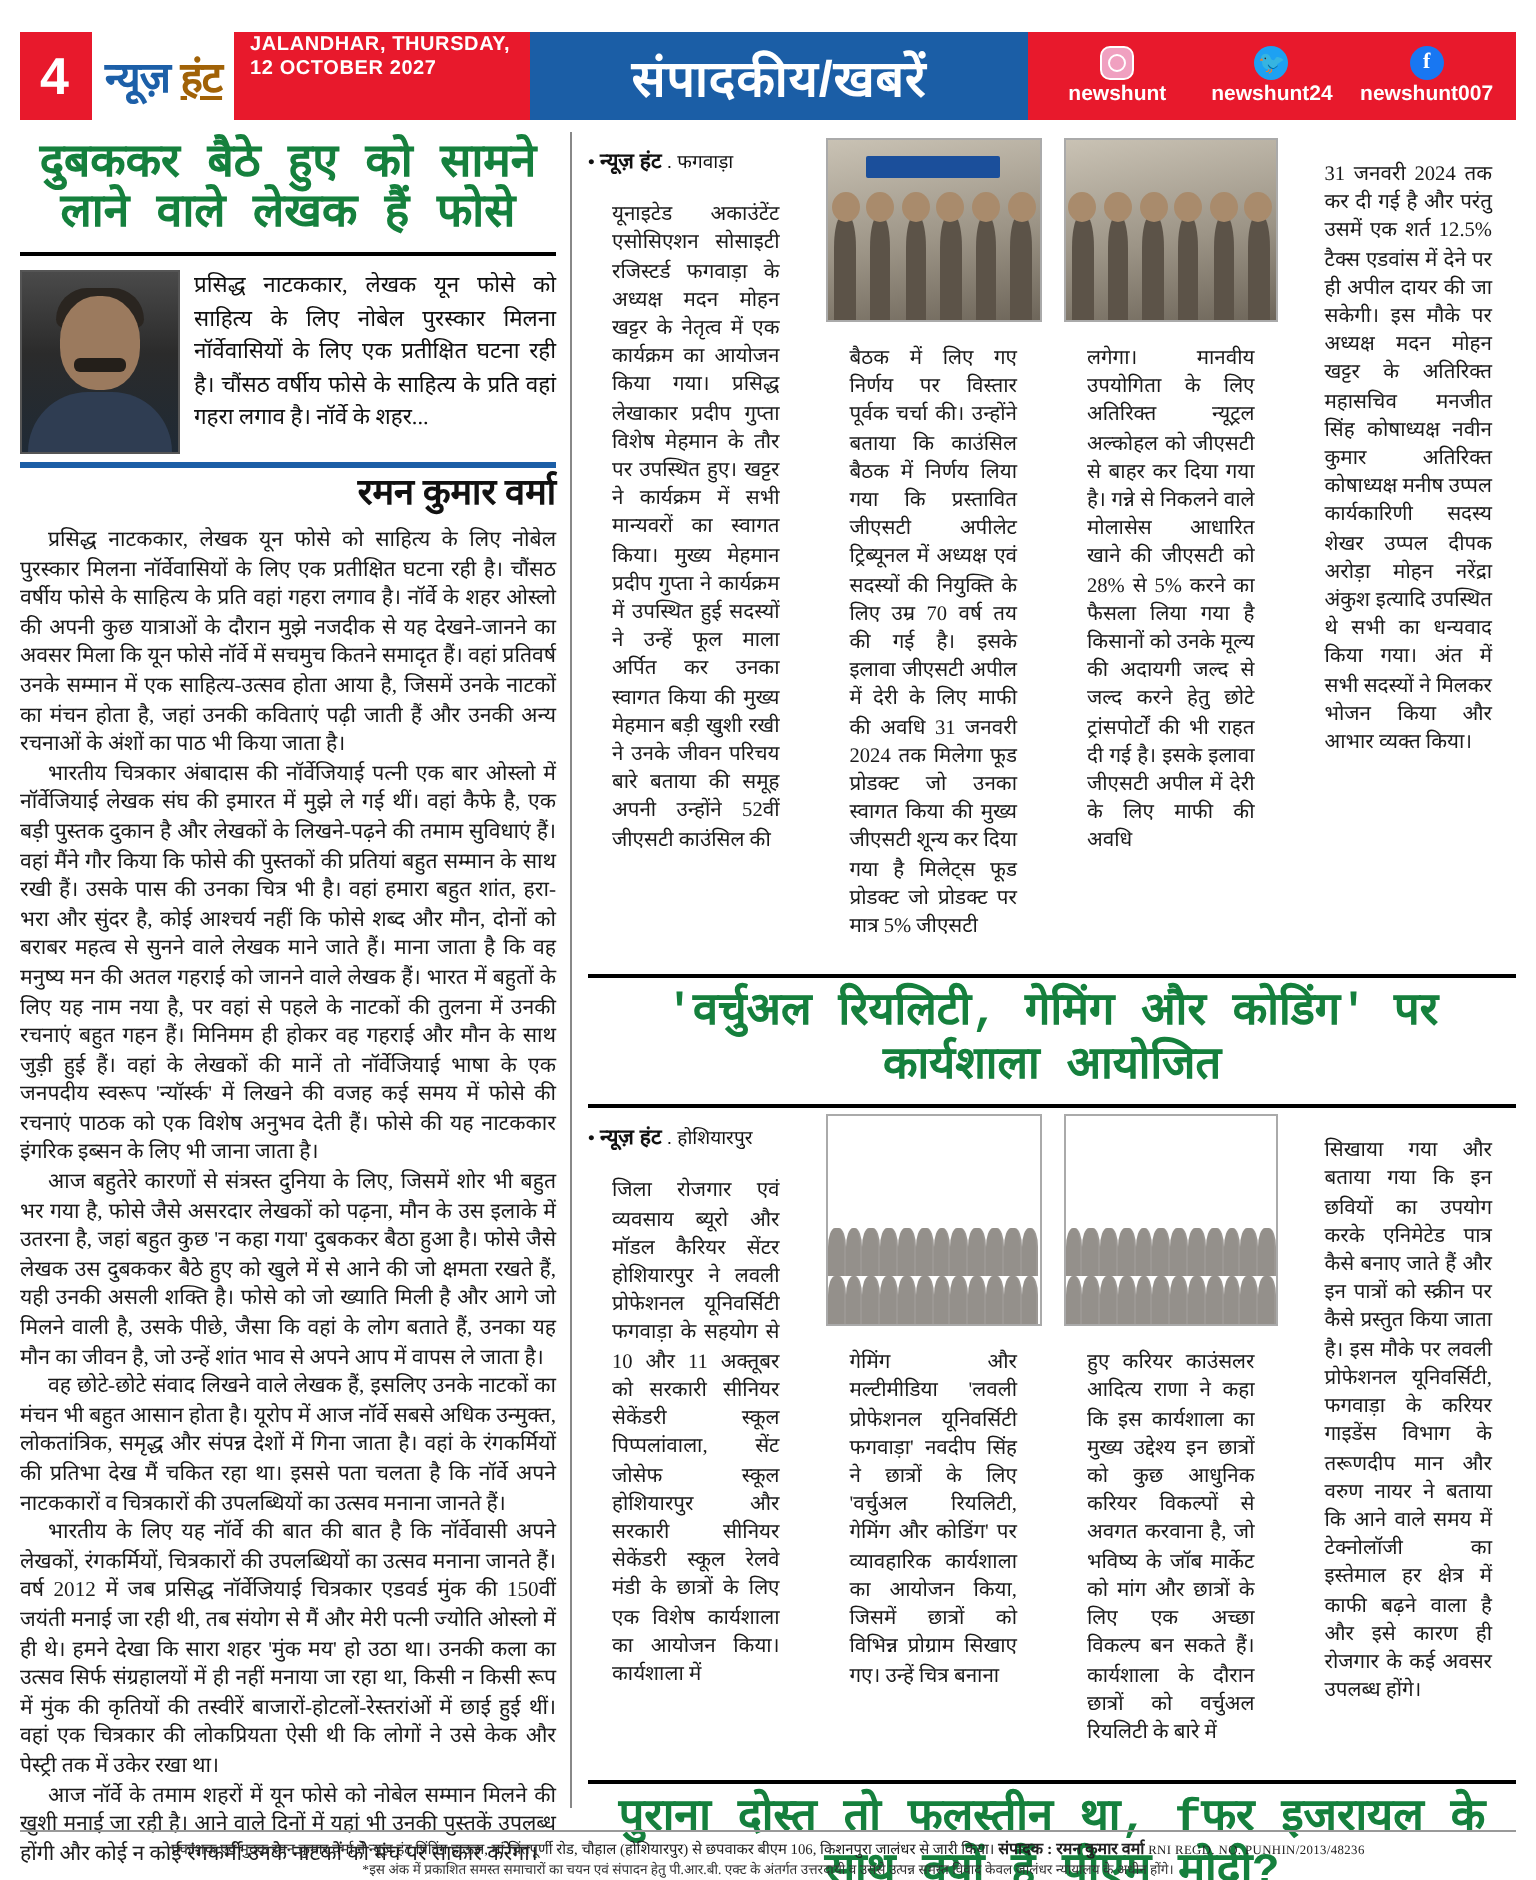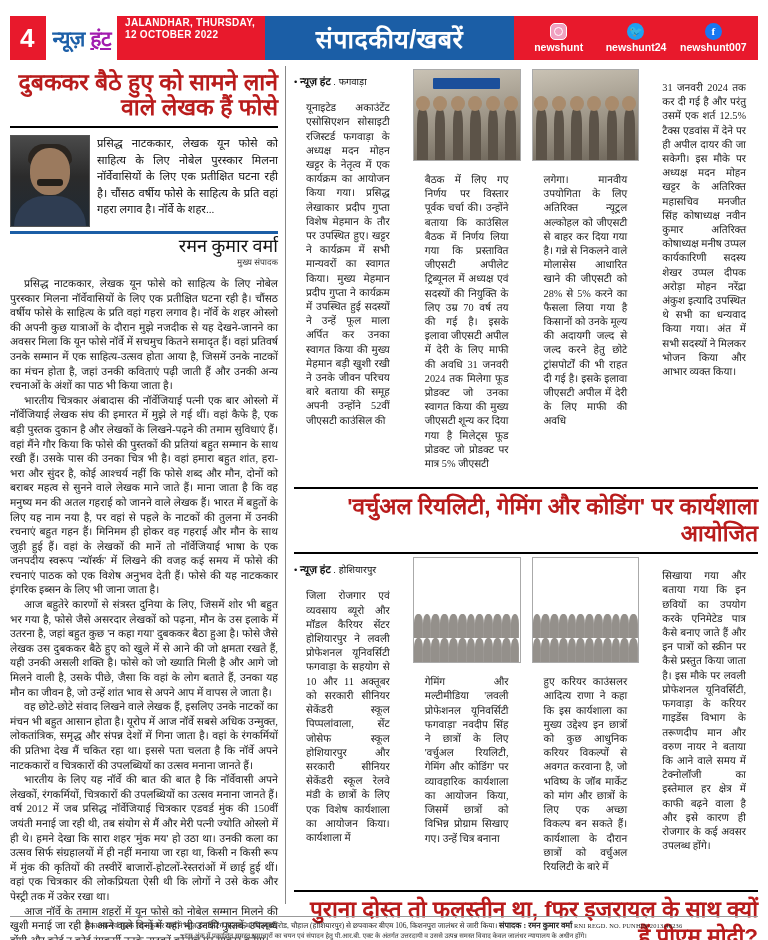--- a/index.html
+++ b/index.html
@@ -54,21 +54,21 @@
     padding: 0 6px;
   }
   .mh-logo-text {
     color: #1c5fa8;
     font-family: "Liberation Sans", sans-serif;
     font-weight: bold;
     font-size: 21px;
     letter-spacing: -0.5px;
     white-space: nowrap;
   }
-  .mh-logo-text .hunt { color: #a21caf; text-decoration: underline; }
+  .mh-logo-text .hunt { color: #a16207; text-decoration: underline; }
   .mh-dateline {
     color: #ffffff;
     font-family: "Liberation Sans", sans-serif;
     font-weight: bold;
     font-size: 10px;
     line-height: 12px;
     letter-spacing: 0.3px;
     padding: 1px 10px 0 8px;
     white-space: nowrap;
   }
@@ -152,25 +152,25 @@
     border-right: 1px solid #888;
   }
   .col-right {
     flex: 1 1 auto;
     padding-left: 8px;
     box-sizing: border-box;
   }
 
   
   h1.headline {
-    font-family: Liberation Sans, sans-serif;
+    font-family: Liberation Mono, monospace;
     font-weight: bold;
     margin: 0;
-    color: #b91c1c;
-    text-align: right;
+    color: #15803d;
+    text-align: center;
   }
   .hl-left {
     font-size: 23px;
     line-height: 25px;
     padding: 4px 0 6px 0;
     border-bottom: 2.5px solid #000;
   }
   .hl-main {
     font-size: 24px;
     line-height: 29px;
@@ -256,21 +256,21 @@
     line-height: 16.5px;
     text-align: justify;
   }
   .editor-name-bar {
     margin-top: 4px;
     border-top: 3px solid #1b5ea6;
     text-align: right;
   }
   .editor-name {
     font-size: 18px;
-    font-weight: normal;
+    font-weight: bold;
     line-height: 22px;
     padding-top: 1px;
   }
   .editor-role {
     font-size: 8.5px;
     line-height: 11px;
     color: #333;
     padding-bottom: 2px;
   }
 
@@ -446,21 +446,21 @@
     <div class="mh-left">
       <div class="mh-pageno">4</div>
       <div class="mh-logo">
         <div class="mh-logo-text">
           <span>न्यूज़</span>
           <span class="hunt">हंट</span>
         </div>
       </div>
       <div class="mh-dateline">
         <div>JALANDHAR, THURSDAY,</div>
-        <div>12 OCTOBER 2022</div>
+        <div>12 OCTOBER 2027</div>
       </div>
     </div>
     <div class="mh-center">
       <div class="mh-section">संपादकीय/खबरें</div>
     </div>
     <div class="mh-right">
       <div class="social">
         <div class="glyph ig">
             <i></i>
           </div>
@@ -486,21 +486,20 @@
         <div class="editor-photo">
           <div class="hair"></div>
           <div class="face"></div>
           <div class="mous"></div>
           <div class="body"></div>
         </div>
         <div class="editor-text">प्रसिद्ध नाटककार, लेखक यून फोसे को साहित्य के लिए नोबेल पुरस्कार मिलना नॉर्वेवासियों के लिए एक प्रतीक्षित घटना रही है। चौंसठ वर्षीय फोसे के साहित्य के प्रति वहां गहरा लगाव है। नॉर्वे के शहर...</div>
       </div>
       <div class="editor-name-bar">
         <div class="editor-name">रमन कुमार वर्मा</div>
-        <div class="editor-role">मुख्य संपादक</div>
       </div>
 
       <div class="body-col left-body">
         <p>प्रसिद्ध नाटककार, लेखक यून फोसे को साहित्य के लिए नोबेल पुरस्कार मिलना नॉर्वेवासियों के लिए एक प्रतीक्षित घटना रही है। चौंसठ वर्षीय फोसे के साहित्य के प्रति वहां गहरा लगाव है। नॉर्वे के शहर ओस्लो की अपनी कुछ यात्राओं के दौरान मुझे नजदीक से यह देखने-जानने का अवसर मिला कि यून फोसे नॉर्वे में सचमुच कितने समादृत हैं। वहां प्रतिवर्ष उनके सम्मान में एक साहित्य-उत्सव होता आया है, जिसमें उनके नाटकों का मंचन होता है, जहां उनकी कविताएं पढ़ी जाती हैं और उनकी अन्य रचनाओं के अंशों का पाठ भी किया जाता है।</p>
         <p>भारतीय चित्रकार अंबादास की नॉर्वेजियाई पत्नी एक बार ओस्लो में नॉर्वेजियाई लेखक संघ की इमारत में मुझे ले गई थीं। वहां कैफे है, एक बड़ी पुस्तक दुकान है और लेखकों के लिखने-पढ़ने की तमाम सुविधाएं हैं। वहां मैंने गौर किया कि फोसे की पुस्तकों की प्रतियां बहुत सम्मान के साथ रखी हैं। उसके पास की उनका चित्र भी है। वहां हमारा बहुत शांत, हरा-भरा और सुंदर है, कोई आश्चर्य नहीं कि फोसे शब्द और मौन, दोनों को बराबर महत्व से सुनने वाले लेखक माने जाते हैं। माना जाता है कि वह मनुष्य मन की अतल गहराई को जानने वाले लेखक हैं। भारत में बहुतों के लिए यह नाम नया है, पर वहां से पहले के नाटकों की तुलना में उनकी रचनाएं बहुत गहन हैं। मिनिमम ही होकर वह गहराई और मौन के साथ जुड़ी हुई हैं। वहां के लेखकों की मानें तो नॉर्वेजियाई भाषा के एक जनपदीय स्वरूप 'न्यॉर्स्क' में लिखने की वजह कई समय में फोसे की रचनाएं पाठक को एक विशेष अनुभव देती हैं। फोसे की यह नाटककार इंगरिक इब्सन के लिए भी जाना जाता है।</p>
         <p>आज बहुतेरे कारणों से संत्रस्त दुनिया के लिए, जिसमें शोर भी बहुत भर गया है, फोसे जैसे असरदार लेखकों को पढ़ना, मौन के उस इलाके में उतरना है, जहां बहुत कुछ 'न कहा गया' दुबककर बैठा हुआ है। फोसे जैसे लेखक उस दुबककर बैठे हुए को खुले में से आने की जो क्षमता रखते हैं, यही उनकी असली शक्ति है। फोसे को जो ख्याति मिली है और आगे जो मिलने वाली है, उसके पीछे, जैसा कि वहां के लोग बताते हैं, उनका यह मौन का जीवन है, जो उन्हें शांत भाव से अपने आप में वापस ले जाता है।</p>
         <p>वह छोटे-छोटे संवाद लिखने वाले लेखक हैं, इसलिए उनके नाटकों का मंचन भी बहुत आसान होता है। यूरोप में आज नॉर्वे सबसे अधिक उन्मुक्त, लोकतांत्रिक, समृद्ध और संपन्न देशों में गिना जाता है। वहां के रंगकर्मियों की प्रतिभा देख मैं चकित रहा था। इससे पता चलता है कि नॉर्वे अपने नाटककारों व चित्रकारों की उपलब्धियों का उत्सव मनाना जानते हैं।</p>
         <p>भारतीय के लिए यह नॉर्वे की बात की बात है कि नॉर्वेवासी अपने लेखकों, रंगकर्मियों, चित्रकारों की उपलब्धियों का उत्सव मनाना जानते हैं। वर्ष 2012 में जब प्रसिद्ध नॉर्वेजियाई चित्रकार एडवर्ड मुंक की 150वीं जयंती मनाई जा रही थी, तब संयोग से मैं और मेरी पत्नी ज्योति ओस्लो में ही थे। हमने देखा कि सारा शहर 'मुंक मय' हो उठा था। उनकी कला का उत्सव सिर्फ संग्रहालयों में ही नहीं मनाया जा रहा था, किसी न किसी रूप में मुंक की कृतियों की तस्वीरें बाजारों-होटलों-रेस्तरांओं में छाई हुई थीं। वहां एक चित्रकार की लोकप्रियता ऐसी थी कि लोगों ने उसे केक और पेस्ट्री तक में उकेर रखा था।</p>
         <p>आज नॉर्वे के तमाम शहरों में यून फोसे को नोबेल सम्मान मिलने की खुशी मनाई जा रही है। आने वाले दिनों में यहां भी उनकी पुस्तकें उपलब्ध होंगी और कोई न कोई रंगकर्मी उनके नाटकों को मंच पर साकार करेगा।</p>
       </div>

